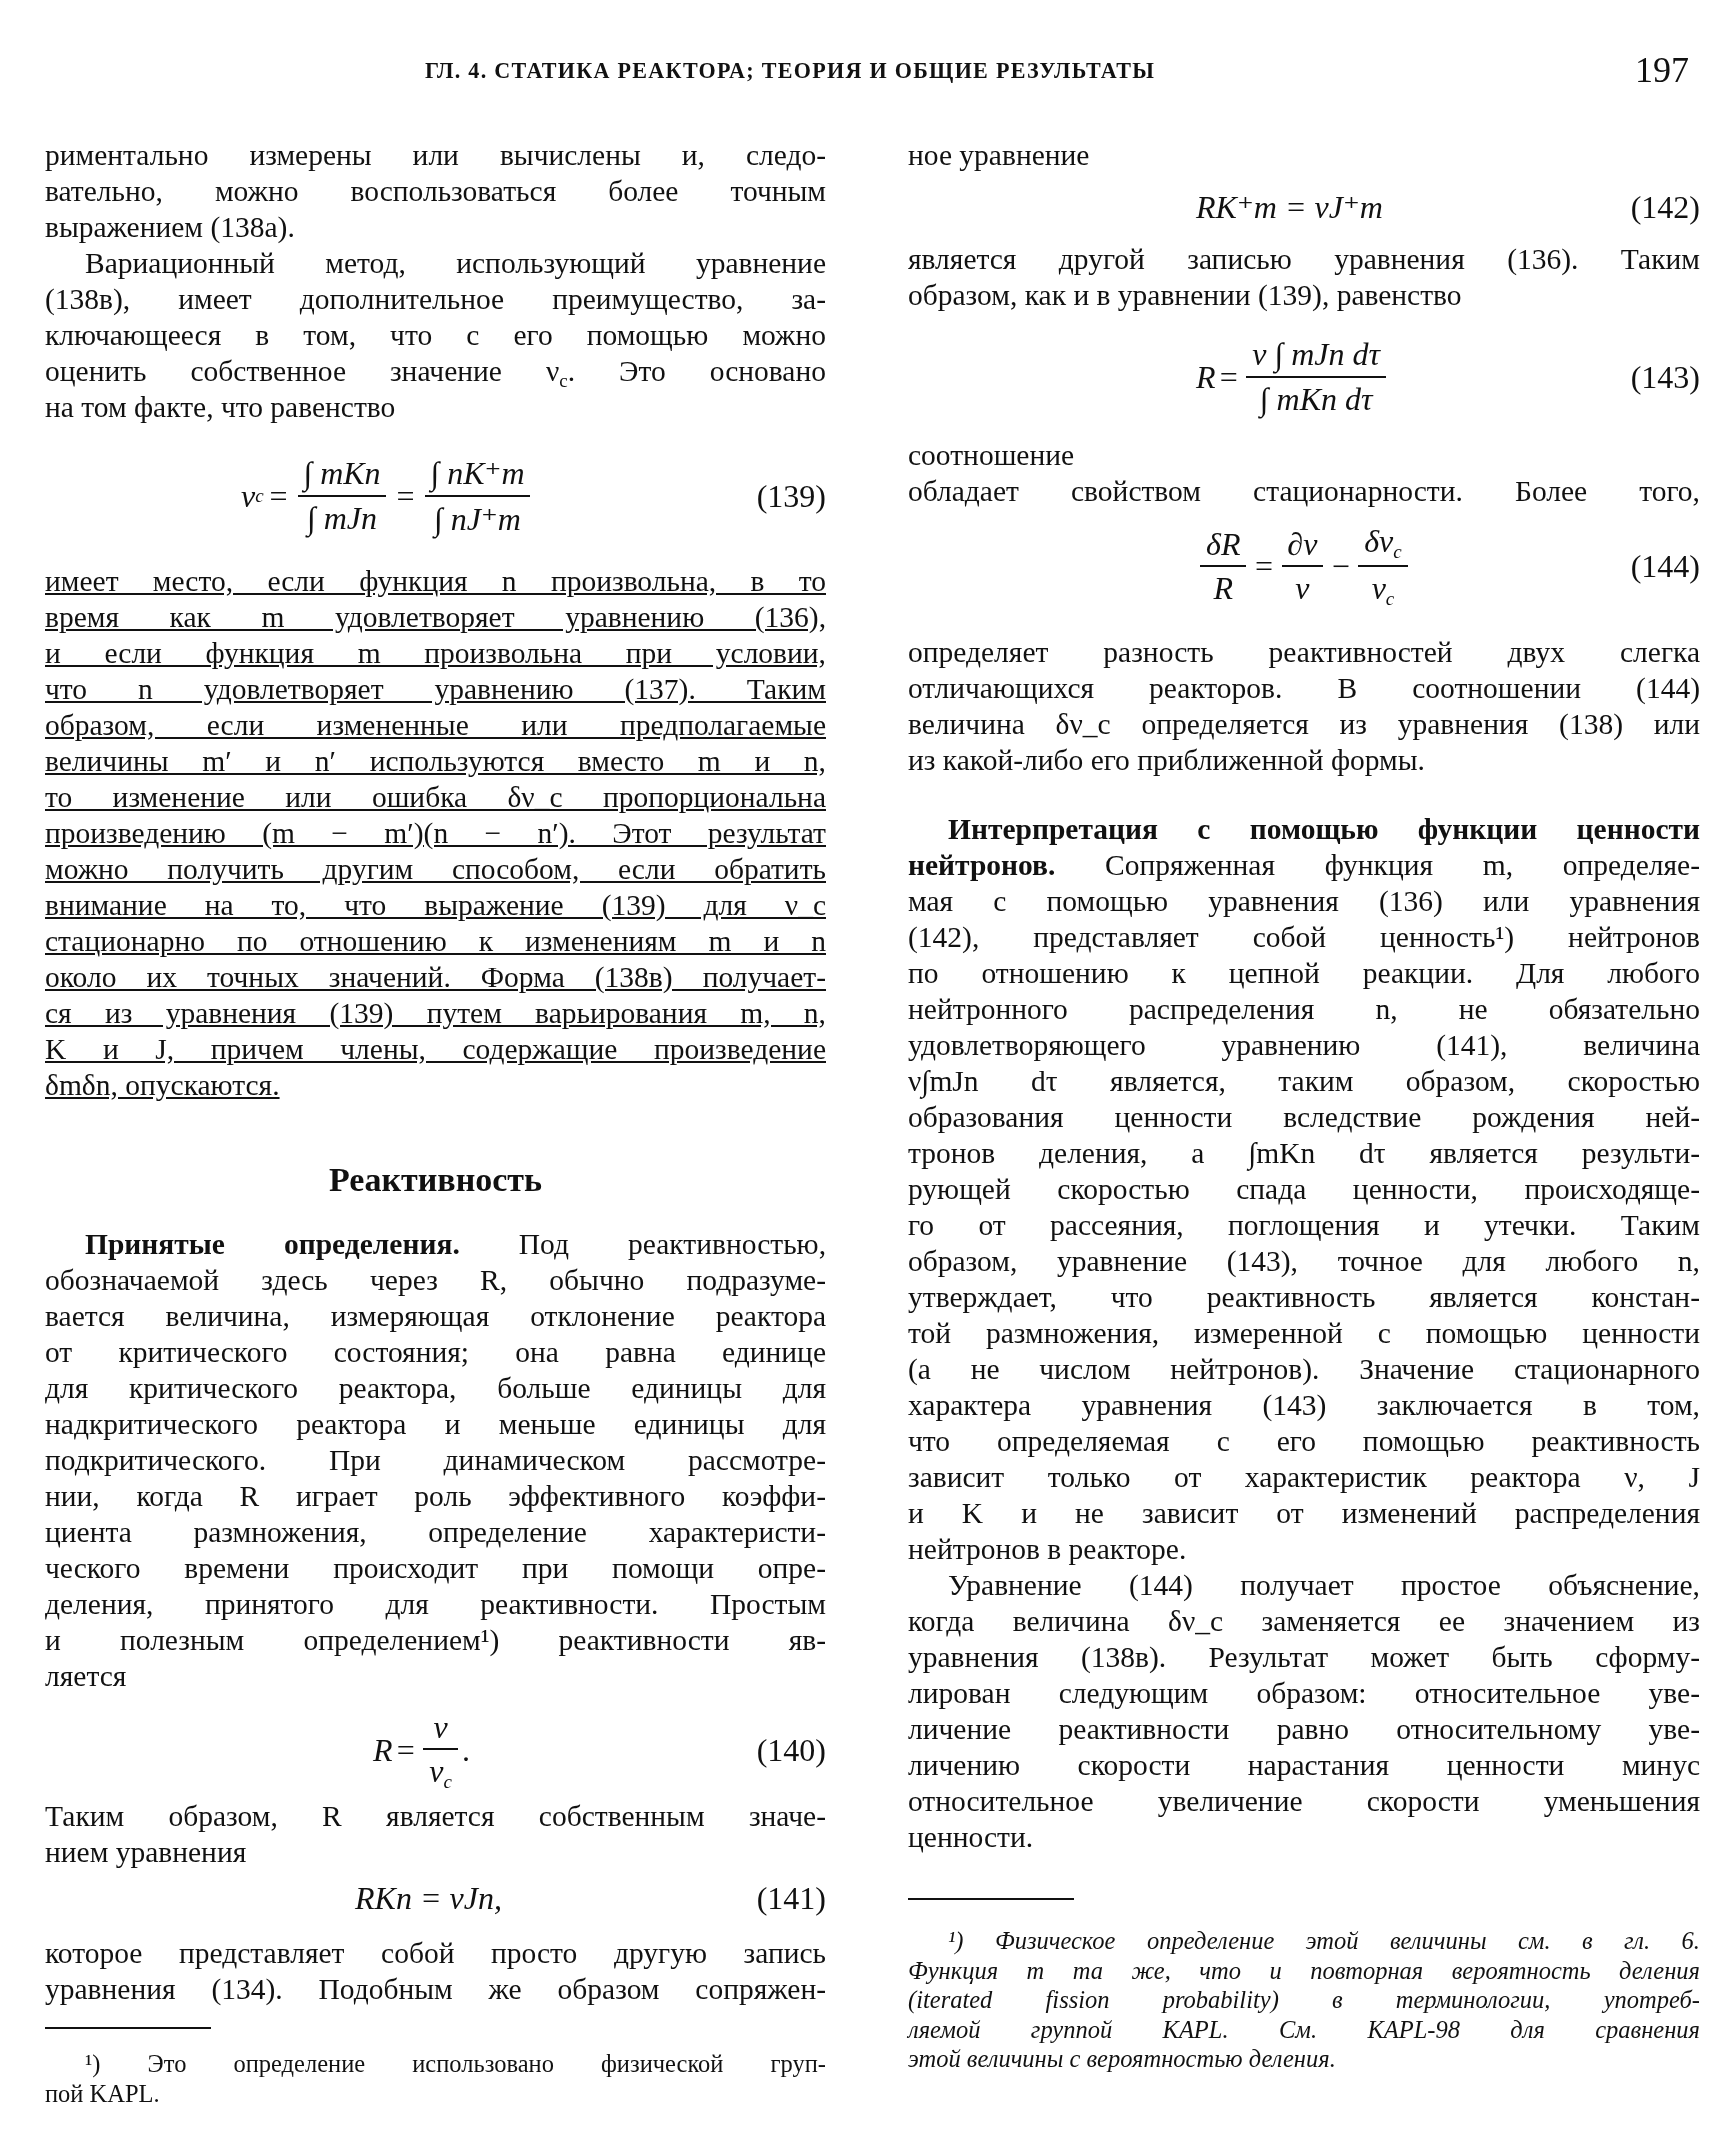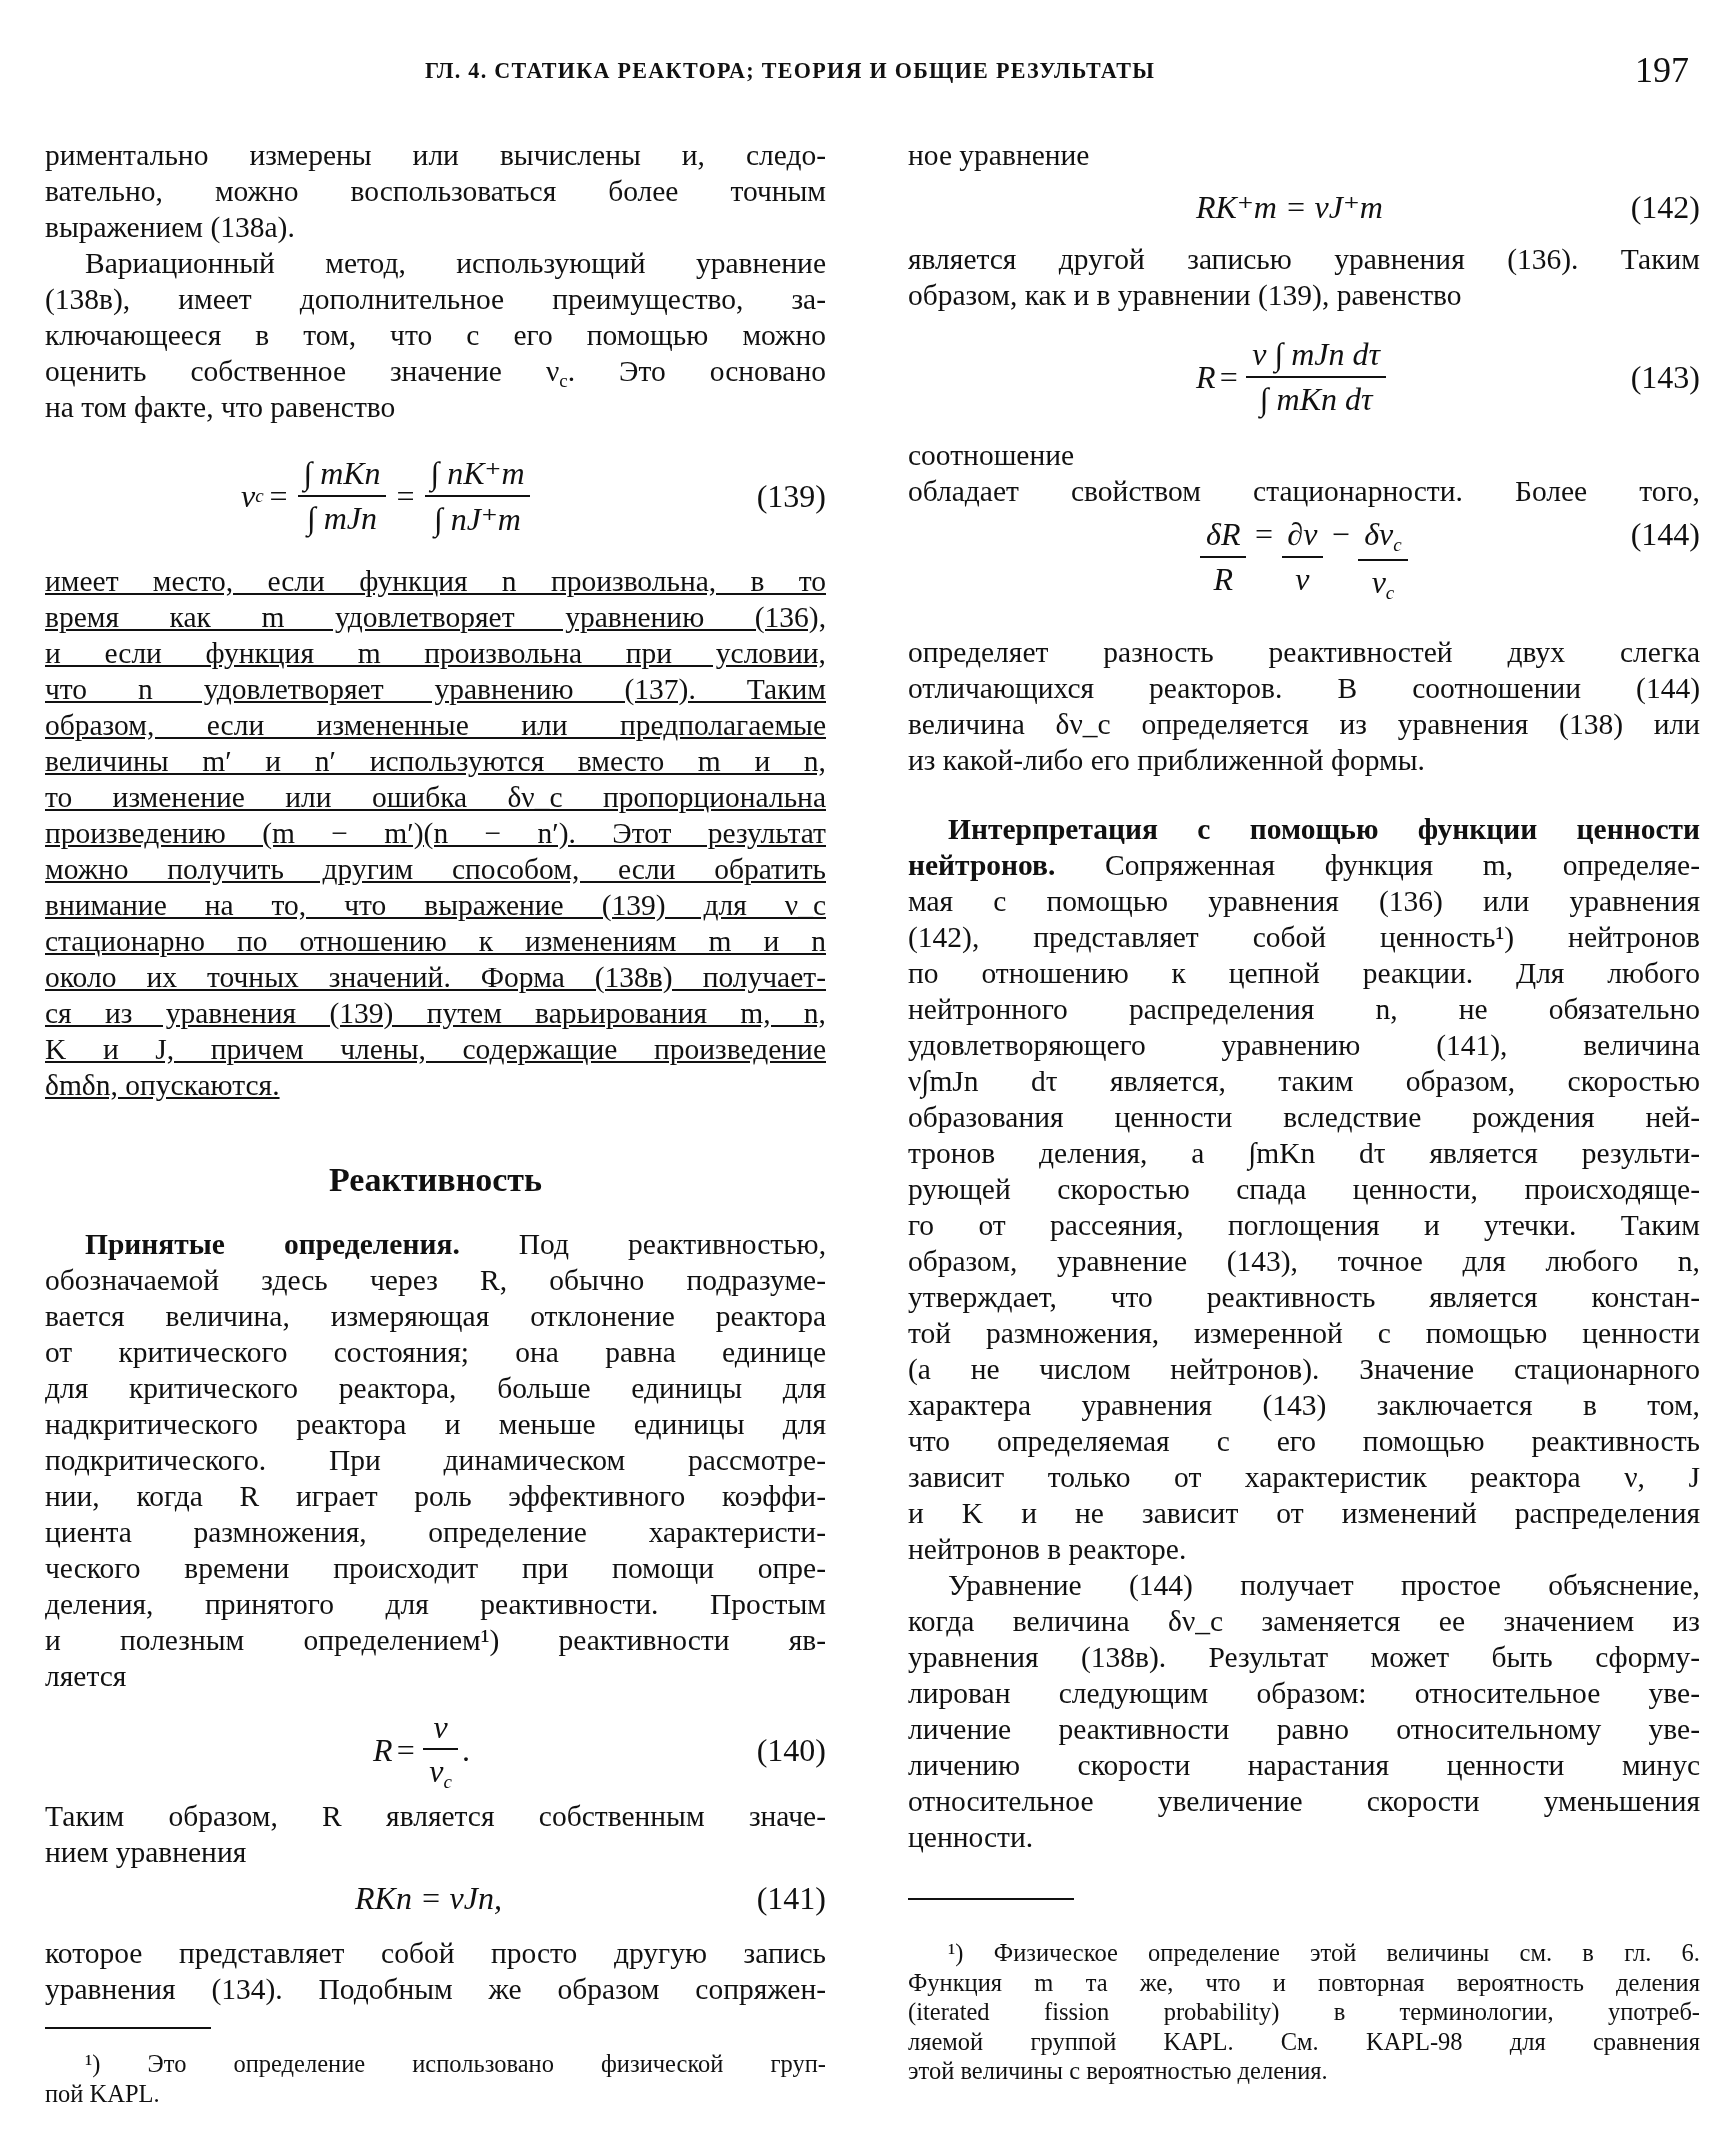--- a/index.html
+++ b/index.html
@@ -156,21 +156,21 @@
         <span class="den">∫ mKn dτ</span>
       </span>
     <span class="eqnum">(143)</span>
   </div>
 
   <div style="margin-top:5.8px;">
     <div class="ln last">соотношение</div>
     <div class="ln">обладает свойством стационарности. Более того,</div>
   </div>
 
-  <div class="eq" style="height:101px; margin-top:7.2px; padding-left:288px; display:flex; ">
+  <div class="eq" style="height:101px; margin-top:7.2px; padding-left:288px; display:flex; align-items:center;">
     <span class="frac">
         <span class="num">δR</span>
         <span class="den">R</span>
       </span>
     <span style="margin:0 4.3px; font-style:normal;">=</span>
     <span class="frac">
         <span class="num">∂ν</span>
         <span class="den">ν</span>
       </span>
     <span style="margin:0 4.3px; font-style:normal;">−</span>
@@ -217,21 +217,21 @@
     <div class="ln">когда величина δν_c заменяется ее значением из</div>
     <div class="ln">уравнения (138в). Результат может быть сформу-</div>
     <div class="ln">лирован следующим образом: относительное уве-</div>
     <div class="ln">личение реактивности равно относительному уве-</div>
     <div class="ln">личению скорости нарастания ценности минус</div>
     <div class="ln">относительное увеличение скорости уменьшения</div>
     <div class="ln last">ценности.</div>
   </div>
 
   <div class="rule" style="margin-top:43px;"></div>
-  <div style="margin-top:38px;">
+  <div style="margin-top:26px;font-style:italic;">
     <div class="fn indent">¹) Физическое определение этой величины см. в гл. 6.</div>
     <div class="fn">Функция m та же, что и повторная вероятность деления</div>
     <div class="fn">(iterated fission probability) в терминологии, употреб-</div>
     <div class="fn">ляемой группой KAPL. См. KAPL-98 для сравнения</div>
     <div class="fn last">этой величины с вероятностью деления.</div>
   </div>
 </div>
 
 
 </body></html>

